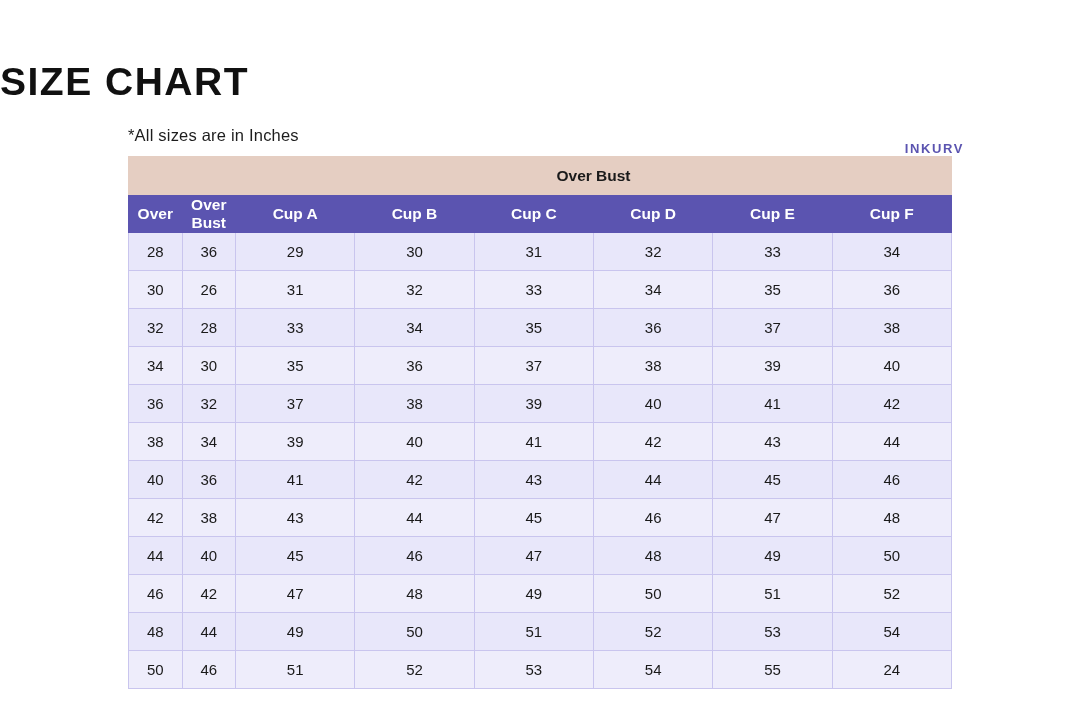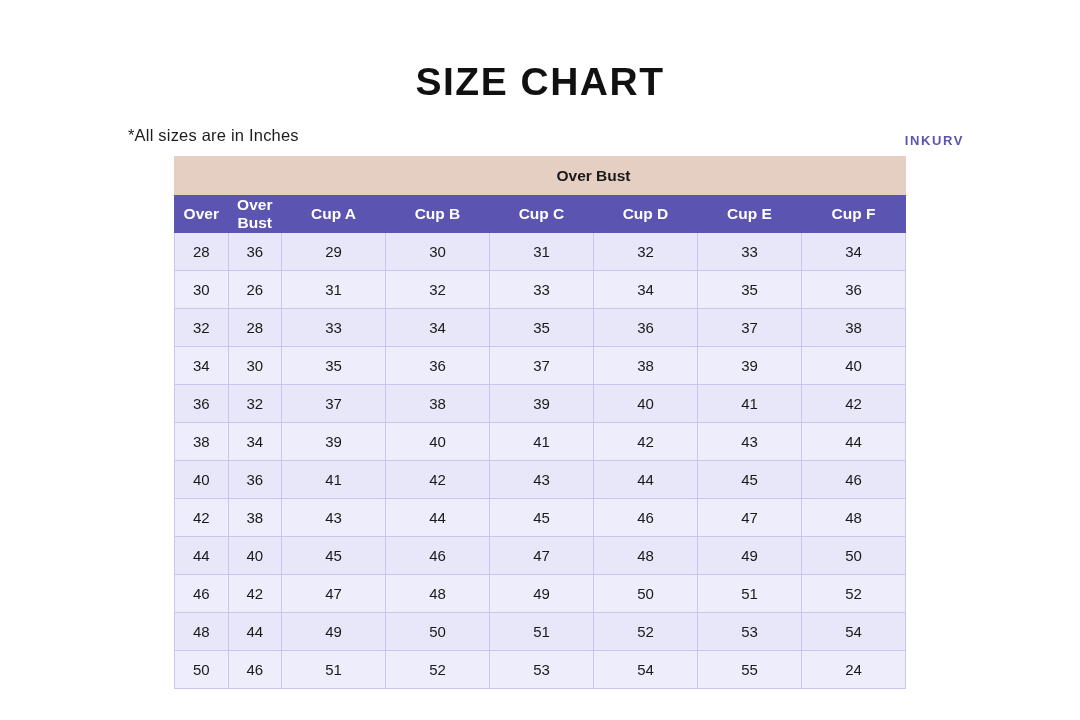--- a/index.html
+++ b/index.html
@@ -14,21 +14,21 @@
     color: #1a1a1a;
     overflow: hidden;
   }
   .page {
     position: relative;
     width: 1080px;
     height: 720px;
     box-sizing: border-box;
   }
   .title {
-    text-align: center;
+    text-align: left;
     font-size: 39px;
     font-weight: bold;
     letter-spacing: 1.5px;
     margin: 0;
     padding-top: 60px;
     color: #111111;
   }
   .subrow {
     position: relative;
     width: 848px;
@@ -39,28 +39,28 @@
     position: absolute;
     left: 12px;
     top: 0;
     font-size: 16.5px;
     color: #1d1d1d;
     letter-spacing: 0.2px;
   }
   .brand {
     position: absolute;
     right: 0;
-    top: 7px;
+    top: 15px;
     font-size: 13px;
     font-weight: bold;
     color: #5b54b0;
     letter-spacing: 1.6px;
   }
   table.size-chart {
-    width: 732px;
+    width: 824px;
     margin: 8px auto 4px auto;
     border-collapse: collapse;
     table-layout: fixed;
   }
   table.size-chart td, table.size-chart th {
     border: 1px solid #c9c5ee;
     text-align: center;
     font-size: 15px;
     font-weight: normal;
     color: #1a1a1a;

